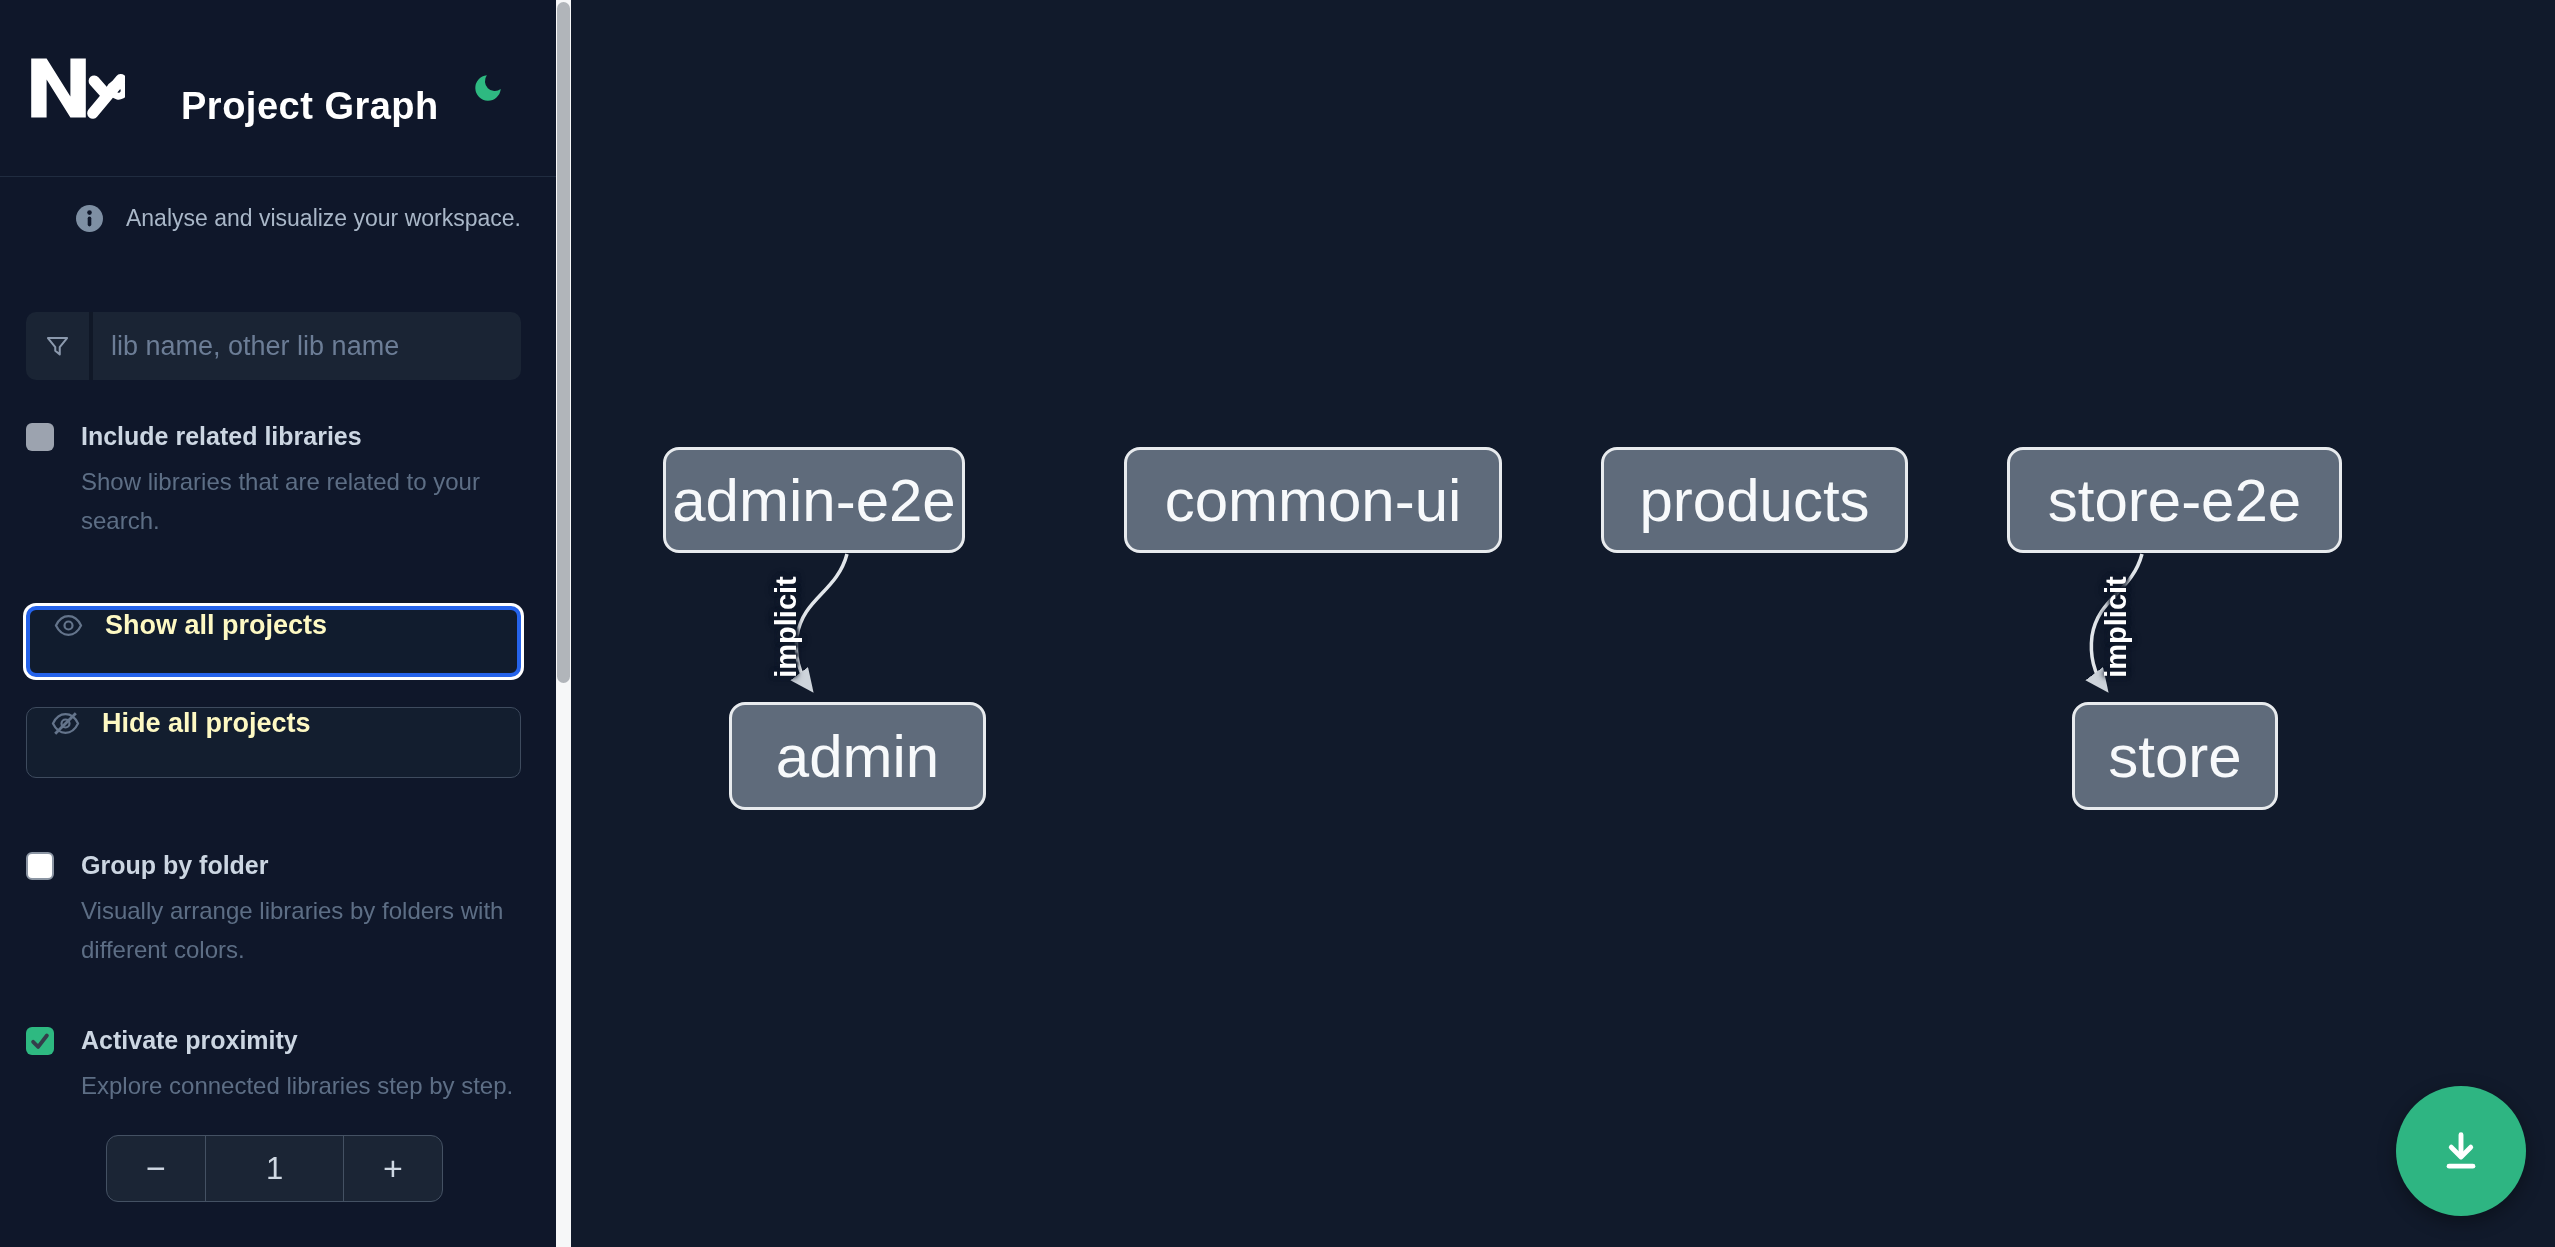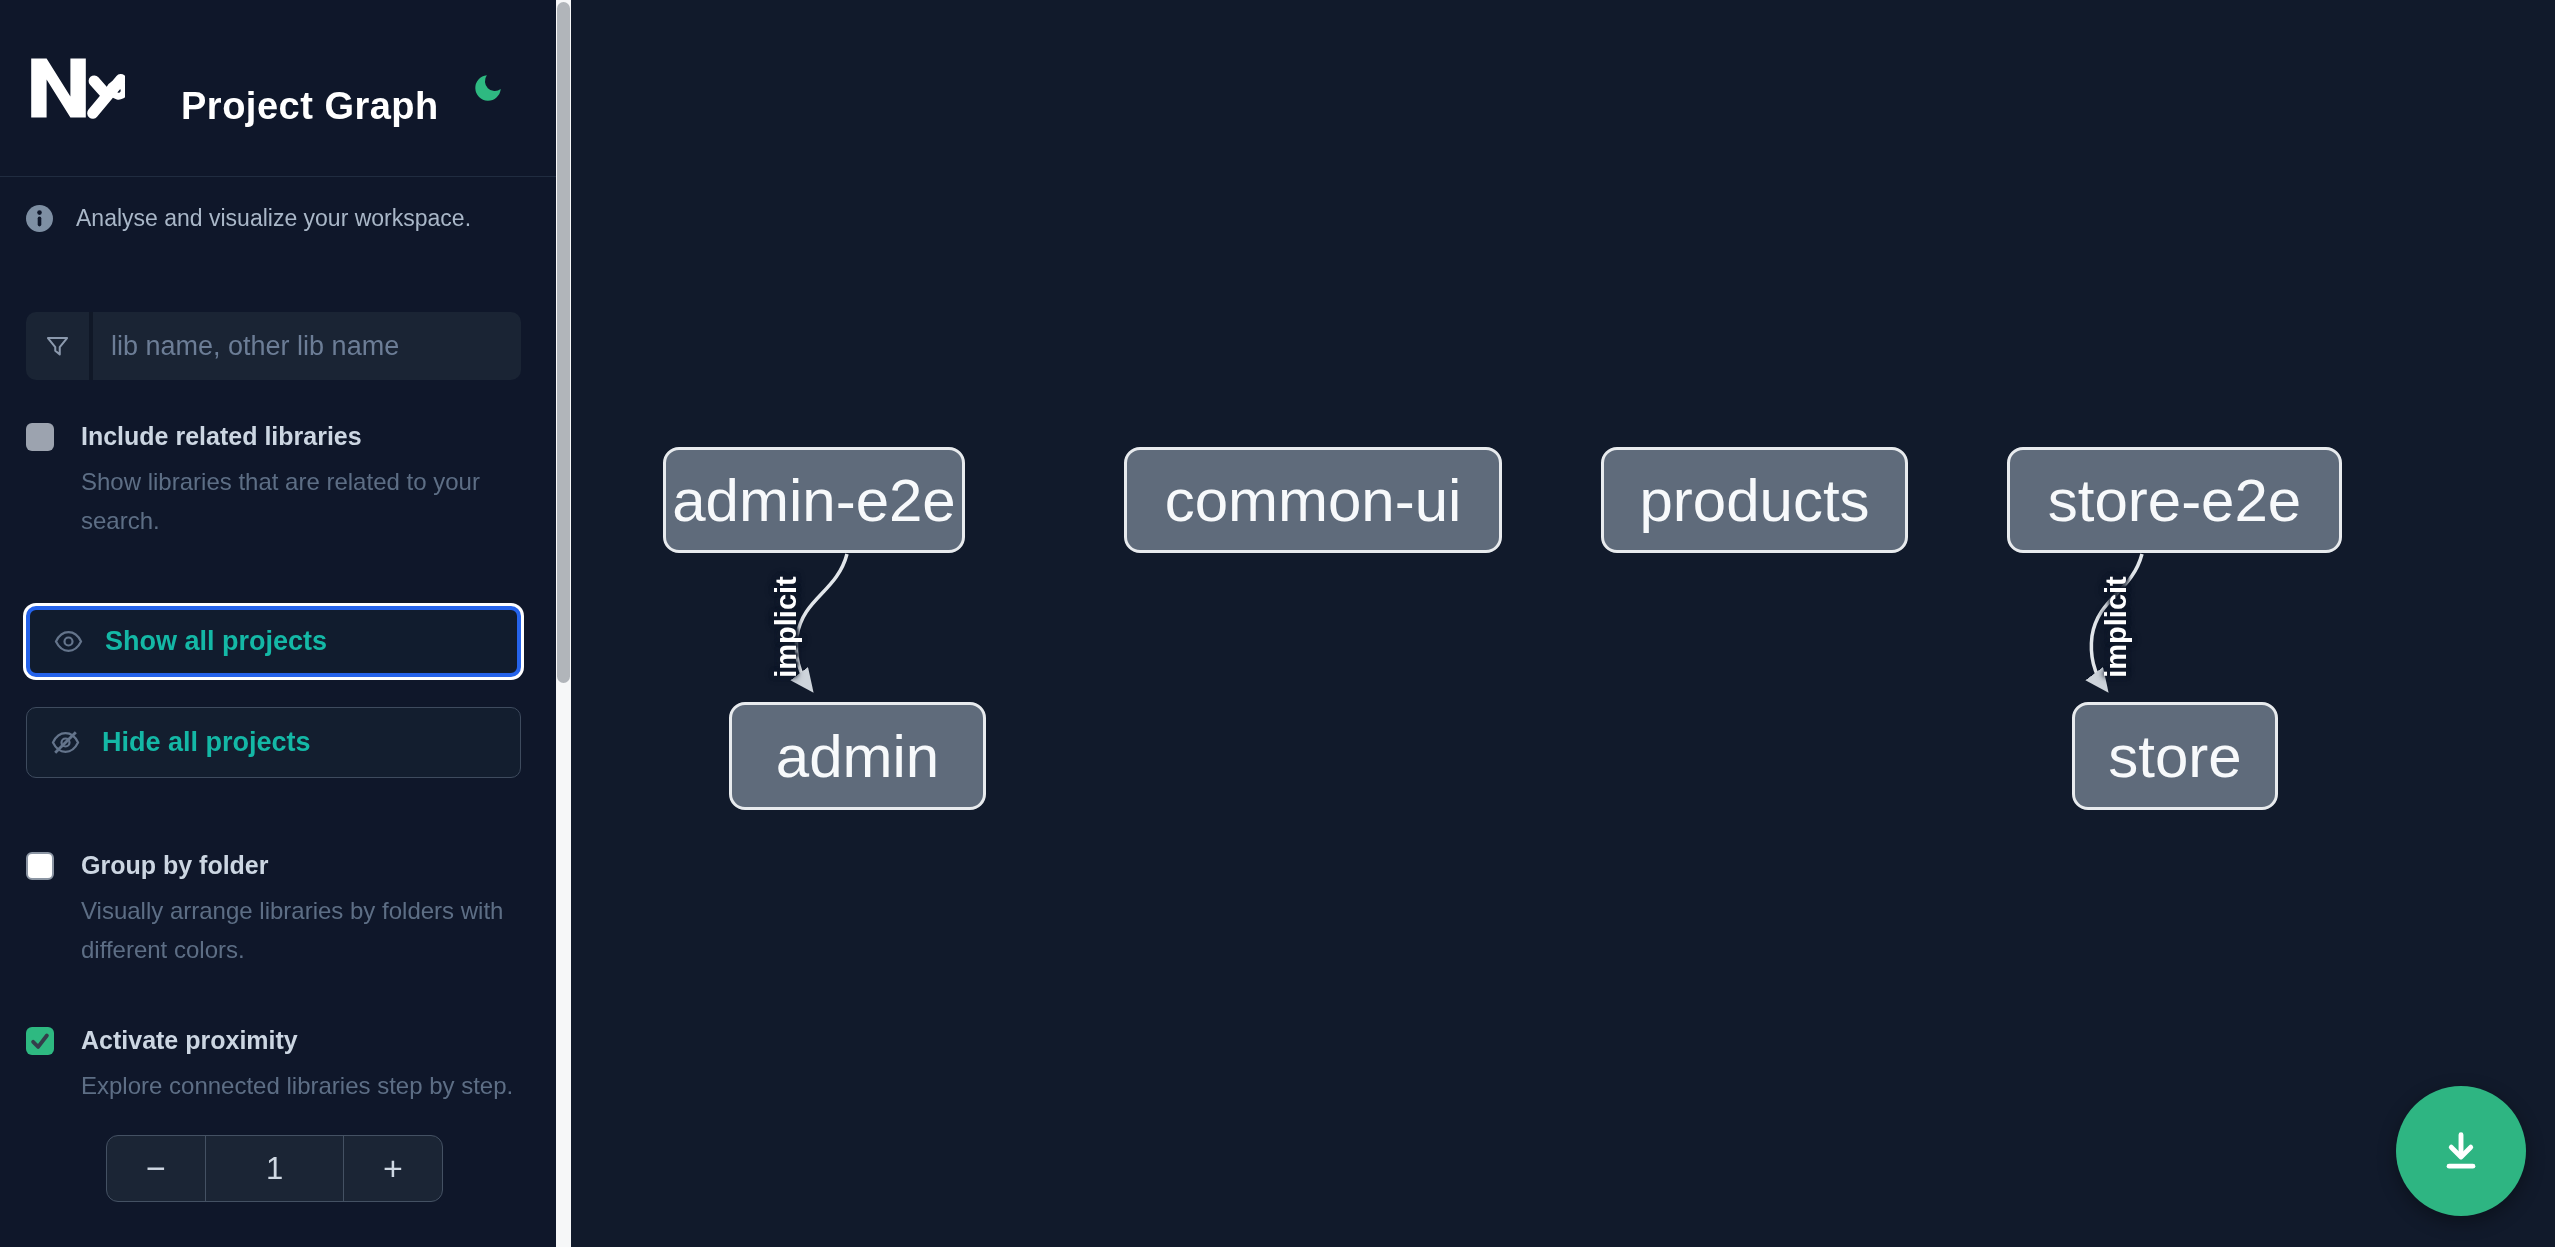--- a/index.html
+++ b/index.html
@@ -12,44 +12,44 @@
   .side-header { height:177px; display:flex; align-items:center; padding-left:27px;
                  border-bottom:1px solid #202c40; }
   .app-title { margin-left:56px; font-size:38px; font-weight:600; color:#ffffff; letter-spacing:.5px;margin-top:36px; }
   .moon-btn { margin-left:auto; margin-right:50px; width:36px; height:36px; border:none;
               background:transparent; cursor:pointer; display:flex; align-items:center; justify-content:center; }
 
   .side-scroll { position:absolute; top:177px; bottom:0; left:0; right:0;
                  padding:0 35px 0 26px; overflow:hidden; }
 
   .tagline-row { margin-top:28px; display:flex; align-items:center; gap:23px;
-                 font-size:23px; color:#a9b7c8; }
+                 font-size:23px; color:#a9b7c8;justify-content:flex-end; }
 
   .filterbox { margin-top:80px; height:68px; display:flex; align-items:stretch;
                background:#1a2434; border-radius:10px; overflow:hidden; }
   .filter-icon-cell { width:67px; display:flex; align-items:center; justify-content:center;
                       border-right:4px solid #101827; }
   .filterbox input { flex:1; border:none; outline:none; background:transparent;
                      font-family:"Liberation Sans",sans-serif;
                      font-size:27px; color:#cbd5e1; padding:0 18px; }
   .filterbox input::placeholder { color:#6c7d96; }
 
   .toggle { display:grid; grid-template-columns:28px 1fr; column-gap:27px; }
   .toggle .cb { width:28px; height:28px; border-radius:6px; margin-top:2px; cursor:pointer; }
   .cb-gray   { background:#9ca3af; }
   .cb-white  { background:#ffffff; border:2px solid #8b95a3; }
   .cb-green  { background:#2eb981; display:flex; align-items:center; justify-content:center; }
   .toggle .t-label { font-size:25px; font-weight:600; color:#ccd6e2; line-height:30px; cursor:pointer; }
   .toggle .t-desc  { font-size:24px; color:#5d6e85; line-height:39px; margin-top:11px; max-width:445px; }
 
-  .side-btn { width:100%; height:71px; margin-top:30px; display:flex; align-items:center;
+  .side-btn { width:100%; height:71px; margin-top:30px; display:flex; 
               gap:21px; padding-left:23px; border-radius:10px; cursor:pointer;
               background:#131e2f; border:1px solid #3e4b5e;
               font-family:"Liberation Sans",sans-serif;
-              font-size:27px; font-weight:600; color:#14b8a6; }
+              font-size:27px; font-weight:600; color:#fef9c3; }
   .side-btn.focused { border:4px solid #2563eb; box-shadow:0 0 0 3px #ffffff; background:#111c2e; }
 
   .stepper { margin-top:30px; margin-left:80px; width:337px; height:67px; display:flex;
              background:#1b2535; border:1px solid #445163; border-radius:12px; overflow:hidden; }
   .stepper > * { display:flex; align-items:center; justify-content:center; color:#cfd8e3; }
   .step-btn { width:98px; font-size:34px; background:transparent; border:none; cursor:pointer;
               color:#cfd8e3; font-family:"Liberation Sans",sans-serif; }
   .step-val { flex:1; font-size:31px; border-left:1px solid #445163; border-right:1px solid #445163; }
 
   

